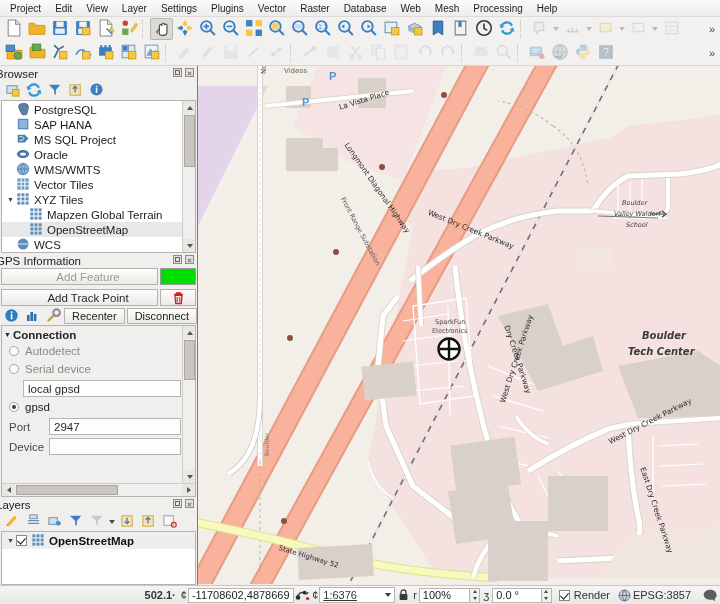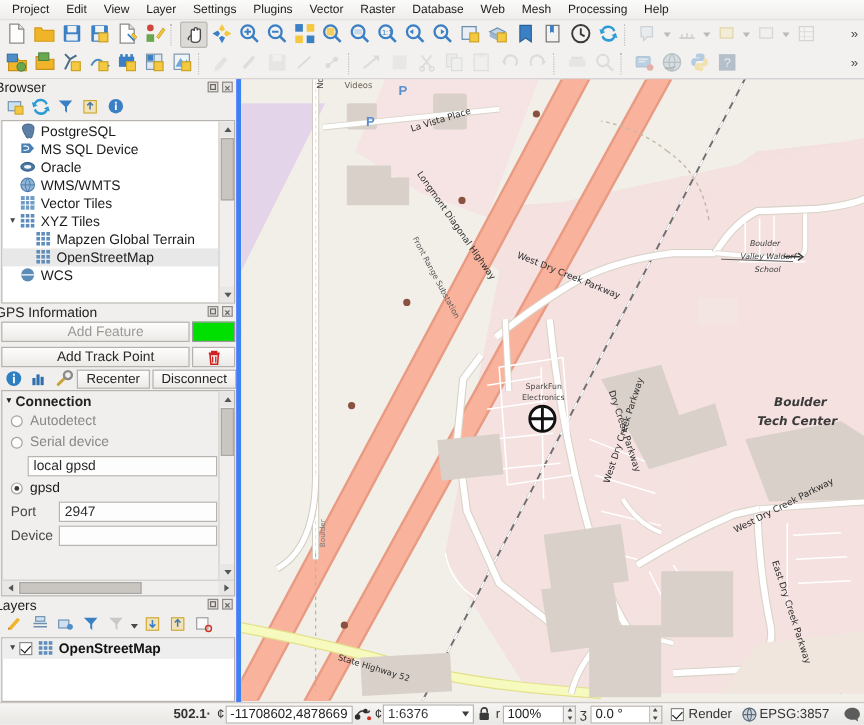--- a/index.html
+++ b/index.html
@@ -36,21 +36,21 @@
   .tb-btn.pressed { background: #dcdad6; border: 1px solid #b9b6b1; border-radius: 2px; }
   .tb-sep { width: 6px; height: 18px; border-left: 1px dotted #c3c0bb; margin: 0 2px; flex:0 0 auto;}
   .tb-chev { width: 16px; font-size: 11px; color: #444; text-align: center; flex:0 0 auto;}
   .tb-drop { width: 10px; display:flex; align-items:center; justify-content:center; flex:0 0 auto;}
   .tb-drop::after { content: ""; border-left: 3.5px solid transparent; border-right: 3.5px solid transparent; border-top: 4px solid #4a4a4a; }
   .dim { opacity: 0.33; }
 
   
   .body-split { flex: 1; display: flex; min-height: 0; }
   .left-col { width: 197px; min-width:197px; display: flex; flex-direction: column; background: #f0efee; }
-  .map-col { flex: 1; position: relative; background: #8b5cf6; border-left: 4px solid #3b82f6; text-decoration: underline; }
+  .map-col { flex: 1; position: relative; background: #0f766e; border-left: 1px solid #3b82f6; text-decoration: underline; }
 
   
   .panel { display: flex; flex-direction: column; min-height: 0; background: #f0efee; }
   .panel-title {
     height: 15px; min-height:15px; display: flex; align-items: center;
     font-size: 11.5px; font-weight: 400; color: #222; padding-left: 0px;
     position: relative;
   }
   .panel-title .ttl { margin-left: -4px; }
   .panel-btns { position: absolute; right: 3px; top: 2px; display: flex; gap: 3px; }
@@ -583,25 +583,35 @@
                   <svg width="15" height="15" viewBox="0 0 17 17">
                     <path d="M3 5c0-2.4 2.5-3.5 5.5-3.5S14 2.6 14 5c0 3-1 7-2 9-.7 1.4-2.2 1-2.6-.5-.4 1.5-1.9 1.9-2.6.5C5.8 12 3 8 3 5z" fill="#5c7fa5" stroke="#3f5f80" stroke-width="0.8"></path>
                   </svg>
                 </span>
                 <span class="lbl">PostgreSQL</span>
               </div>
               <div class="tree-row">
                 <span class="exp"></span>
                 <span class="ico">
                   <svg width="15" height="15" viewBox="0 0 17 17">
+                    <rect x="2" y="2" width="12" height="12" fill="#5b8ec4"></rect>
+                    <path d="M3.5 3.5h9v9h-9z" fill="#8fb4d8"></path>
+                  </svg>
+                </span>
+                <span class="lbl">SAP HANA</span>
+              </div>
+              <div class="tree-row">
+                <span class="exp"></span>
+                <span class="ico">
+                  <svg width="15" height="15" viewBox="0 0 17 17">
                     <path d="M2 3h8l4 4.5L10 12H2z" fill="#4a7fb5"></path>
                     <path d="M4 5.5c2-1 5 .5 5 2s-3 2-5 2" fill="none" stroke="#fff" stroke-width="1"></path>
                   </svg>
                 </span>
-                <span class="lbl">MS SQL Device</span>
+                <span class="lbl">MS SQL Project</span>
               </div>
               <div class="tree-row">
                 <span class="exp"></span>
                 <span class="ico">
                   <svg width="15" height="15" viewBox="0 0 17 17">
                     <ellipse cx="8" cy="8" rx="6.4" ry="4" fill="#4a7aa8" stroke="#2f5a83" stroke-width="1"></ellipse>
                     <ellipse cx="8" cy="8" rx="3.4" ry="1.8" fill="#f4f7fa"></ellipse>
                   </svg>
                 </span>
                 <span class="lbl">Oracle</span>
@@ -1050,21 +1060,21 @@
     </div>
     <div style="width:20px;display:flex;align-items:center;justify-content:center;">
       <svg width="15" height="14" viewBox="0 0 15 14">
         <path d="M2 9 Q5 3 9 5 Q12 7 13 4" stroke="#3a3a3a" stroke-width="1.3" fill="none"></path>
         <circle cx="3" cy="9.5" r="2.3" fill="#2b2b2b"></circle>
         <circle cx="9.5" cy="4.6" r="1.9" fill="#2b2b2b"></circle>
         <circle cx="12.6" cy="10.6" r="1.7" fill="#d03020"></circle>
       </svg>
     </div>
     <span class="sb-label" style="margin:0 1px;">¢</span>
-    <div class="sb-combo" style="width:86px;">
+    <div class="sb-combo" style="width:86px;text-decoration:underline;">
       <span>1:6376</span>
       <span class="combo-arrow"></span>
     </div>
     <div style="width:18px;display:flex;align-items:center;justify-content:center;">
       <svg width="11" height="12" viewBox="0 0 11 12">
         <path d="M3 5V3.4a2.5 2.5 0 015 0V5" fill="none" stroke="#3a3a3a" stroke-width="1.3"></path>
         <rect x="1.6" y="5" width="7.8" height="6" rx="1" fill="#3a3a3a"></rect>
       </svg>
     </div>
     <span class="sb-label" style="margin:0 2px;">r</span>

